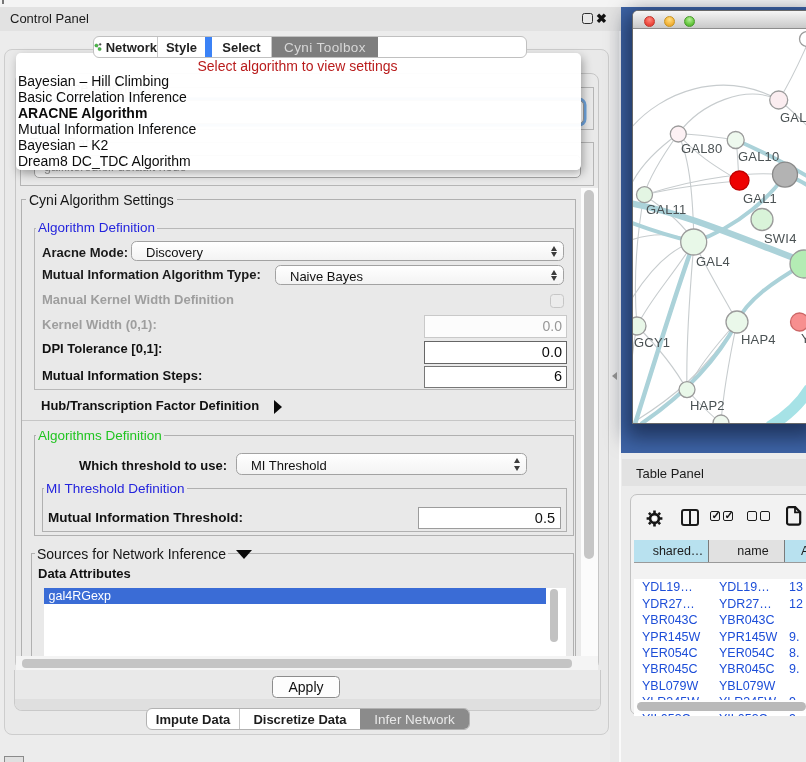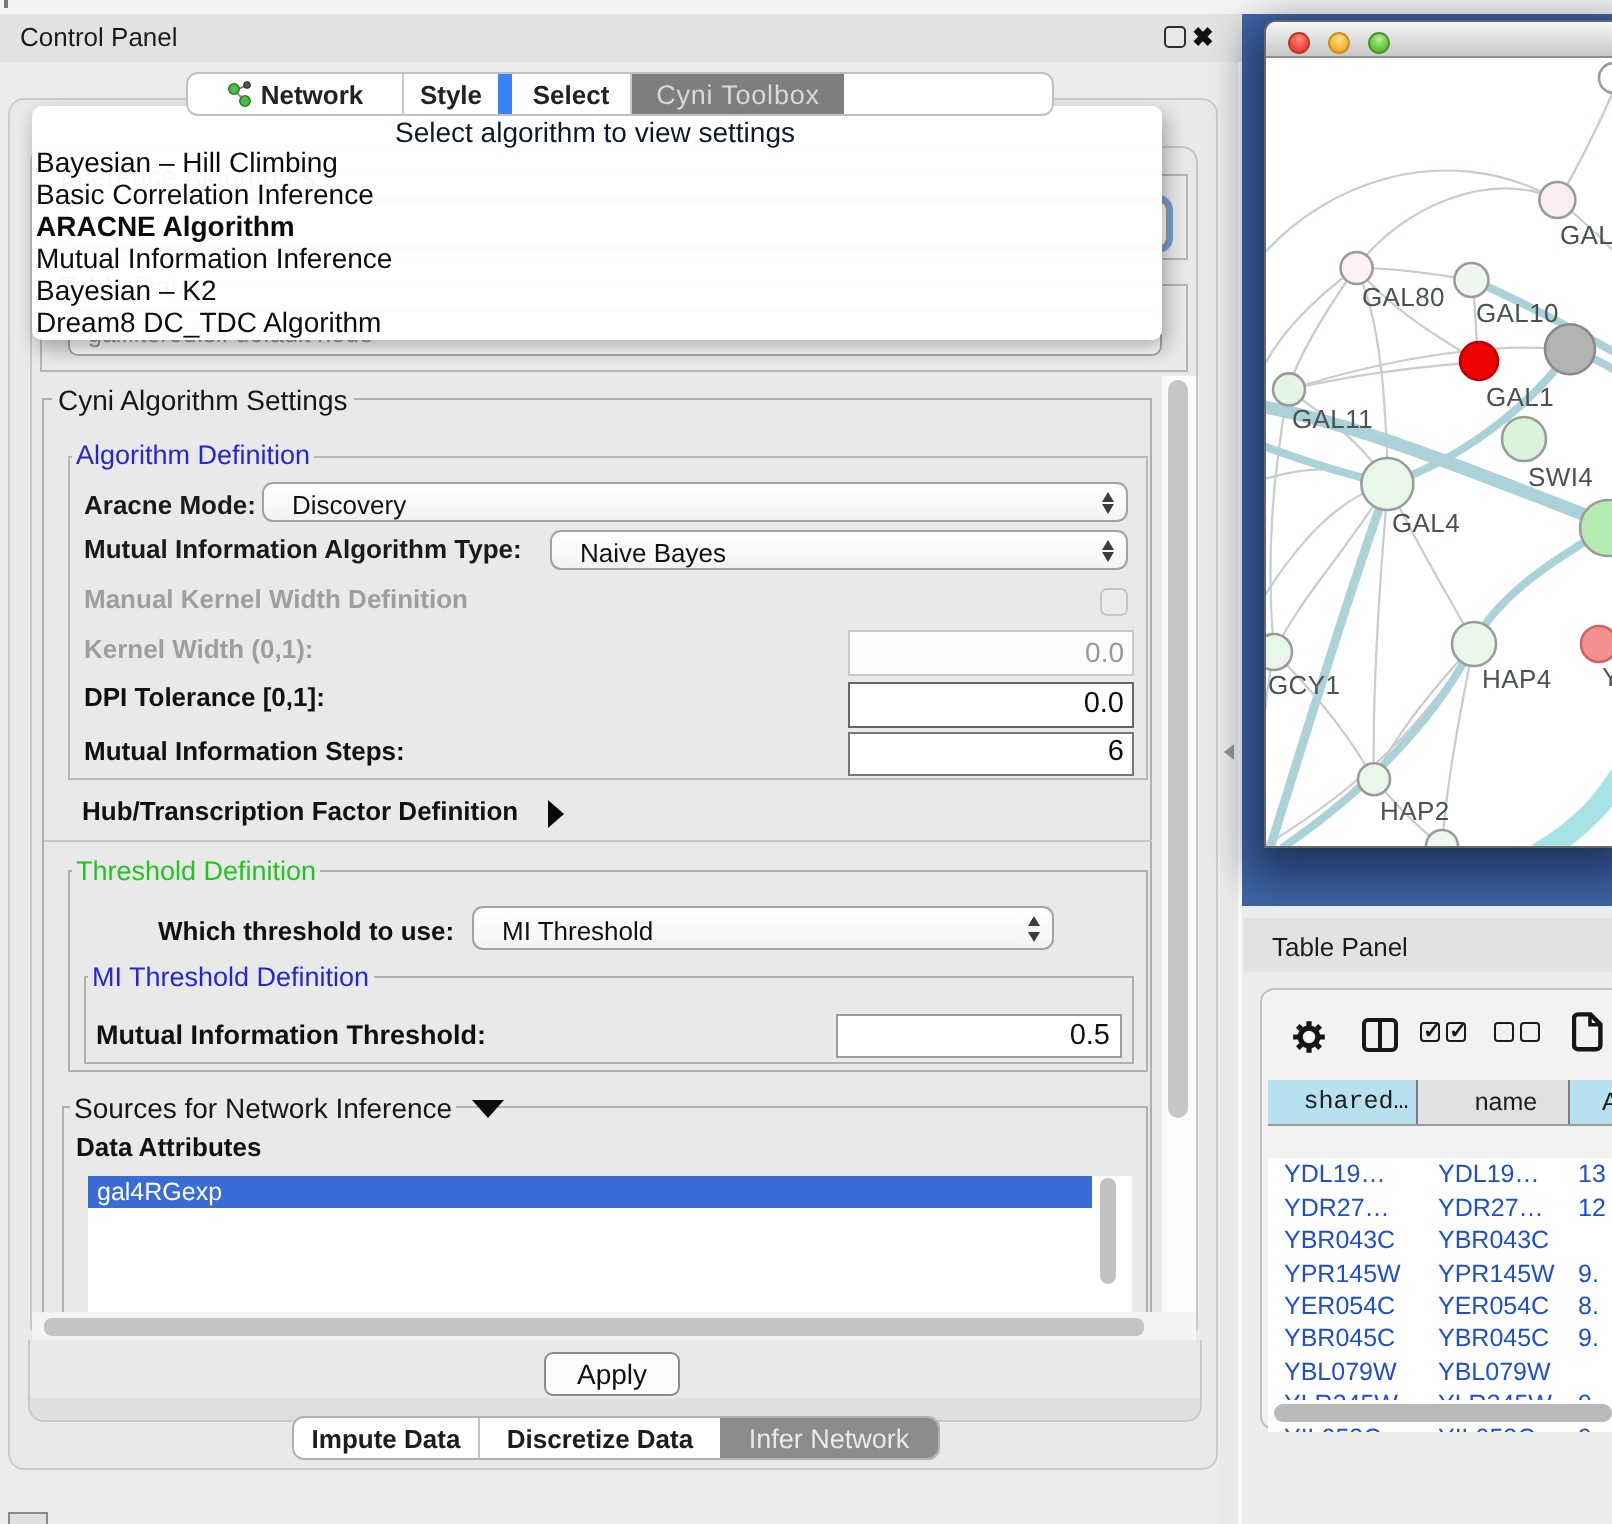--- a/index.html
+++ b/index.html
@@ -76,21 +76,21 @@
 
 <div class="abs bold" style="left:42px;top:368px;font-size:13px;color:#111;">Mutual Information Steps:</div>
 <div class="abs" style="left:424px;top:366px;width:143px;height:22px;background:#fff;border:1.5px solid #777;font-size:14.5px;color:#0a0a0a;text-align:right;line-height:19px;padding-right:4px;">6</div>
 
 <div class="abs bold" style="left:41px;top:398px;font-size:13px;color:#111;">Hub/Transcription Factor Definition</div>
 <div class="abs" style="left:274px;top:400px;width:0;height:0;border-top:7.5px solid transparent;border-bottom:7.5px solid transparent;border-left:8px solid #0a0a0a;"></div>
 
 <div class="abs" style="left:22px;top:420px;width:554px;height:1px;background:#c6c6c6;"></div>
 
 <div class="abs" style="left:34px;top:435px;width:540px;height:101px;border:1px solid #b0b0b0;"></div>
-<div class="abs" style="left:36px;top:428px;background:#e9e9e9;padding:0 2px;font-size:13.5px;color:#21c421;">Threshold Definition</div>
+<div class="abs" style="left:36px;top:428px;background:#e9e9e9;padding:0 2px;font-size:13.5px;color:#21c421;">Algorithms Definition</div>
 
 <div class="abs bold" style="left:79px;top:458px;font-size:13px;color:#111;">Which threshold to use:</div>
 <div class="combo abs" style="left:236px;top:453px;width:291px;height:22px;">
     <span style="top:3.5px;">MI Threshold</span>
   </div>
 
 <div class="abs" style="left:42px;top:488px;width:525px;height:44px;border:1px solid #b0b0b0;"></div>
 <div class="abs" style="left:44px;top:481px;background:#e9e9e9;padding:0 2px;font-size:13.5px;color:#2424dd;">MI Threshold Definition</div>
 
 <div class="abs bold" style="left:48px;top:510px;font-size:13.5px;color:#111;">Mutual Information Threshold:</div>
@@ -109,21 +109,21 @@
   <div style="position:absolute;left:506px;top:1px;width:8px;height:53px;background:#c2c2c2;border-radius:4px;"></div>
 </div>
 
 <div class="abs" style="left:16px;top:656px;width:582px;height:14px;background:#f4f4f4;"></div>
 <div class="abs" style="left:22px;top:659px;width:550px;height:8.5px;background:#c4c4c4;border-radius:4px;"></div>
 
 <div class="abs" style="left:581px;top:188px;width:17px;height:468px;background:#fbfbfb;"></div>
 <div class="abs" style="left:584px;top:190px;width:10px;height:369px;background:#c6c6c6;border-radius:5px;"></div>
 
 <div class="abs" style="left:16px;top:53px;width:565px;height:117px;background:rgba(255,255,255,0.965);border-radius:5px;box-shadow:2px 4px 10px rgba(0,0,0,0.32);"></div>
-<div class="abs" style="left:16px;top:58px;width:563px;text-align:center;font-size:14px;color:#0f172a;">Select algorithm to view settings</div>
+<div class="abs" style="left:16px;top:58px;width:563px;text-align:center;font-size:14px;color:#b91c1c;">Select algorithm to view settings</div>
 <div class="abs" style="left:18px;top:72.5px;font-size:14px;color:#0c0c0c;line-height:16.1px;">
 Bayesian – Hill Climbing<br>
 Basic Correlation Inference<br>
 <span class="bold">ARACNE Algorithm</span><br>
 Mutual Information Inference<br>
 Bayesian – K2<br>
 Dream8 DC_TDC Algorithm
 </div>
 
 <div class="abs" style="left:632px;top:10px;width:178px;height:414px;border:1px solid #686868;border-radius:6px 0 0 0;overflow:hidden;background:#fff;box-shadow:0 8px 20px 6px rgba(8,16,38,0.55);">
@@ -225,21 +225,21 @@
 <div class="abs cb1" style="left:710px;top:511px;"></div>
 <div class="abs cb1" style="left:723px;top:511px;"></div>
 <div class="abs cb0" style="left:747px;top:511px;"></div>
 <div class="abs cb0" style="left:760px;top:511px;"></div>
 <svg class="abs" style="left:786px;top:506px;" width="16" height="20" viewBox="0 0 16 20">
     <path d="M3,1.2 h6.2 l5,5 v10.4 a2,2 0 0 1 -2,2 h-9.2 a2,2 0 0 1 -2,-2 v-13.4 a2,2 0 0 1 2,-2 z" fill="none" stroke="#151515" stroke-width="2.2"></path>
     <path d="M9,1.2 v5.2 h5.4" fill="none" stroke="#151515" stroke-width="1.8"></path>
   </svg>
 
 <div class="abs" style="left:634px;top:540px;width:172px;height:23px;display:flex;font-size:12.5px;color:#1c1c1c;border-bottom:1px solid #9a9a9a;">
-  <div style="width:75px;background:#b8e1ef;border-right:1px solid #7b7b7b;text-align:center;line-height:22px;padding-left:14px;font-family:Liberation Mono, monospace;">shared…</div>
+  <div style="width:75px;background:#b8e1ef;border-right:1px solid #7b7b7b;text-align:center;line-height:22px;padding-left:14px;">shared…</div>
   <div style="width:76px;background:#e1e1e1;border-right:1px solid #7b7b7b;text-align:center;line-height:22px;padding-left:13px;">name</div>
   <div style="flex:1;background:#b8e1ef;line-height:22px;overflow:hidden;padding-left:16px;">A</div>
 </div>
 <div class="abs" style="left:634px;top:563px;width:172px;height:137px;background:#fff;overflow:hidden;font-size:12.5px;color:#1d4ed8;margin-top:16px;">
   <div class="tr">
       <span>YDL19…</span>
       <span>YDL19…</span>
       <span>13</span>
     </div>
   <div class="tr">
@@ -282,21 +282,21 @@
       <span>YIL053C</span>
       <span>9.</span>
     </div>
 </div>
 <div class="abs" style="left:634px;top:700px;width:172px;height:13px;background:#fdfdfd;"></div>
 <div class="abs" style="left:637px;top:702px;width:169px;height:9px;background:#b9b9b9;border-radius:5px;"></div>
 
 <div class="abs" style="left:612px;top:372px;width:0;height:0;border-top:4px solid transparent;border-bottom:4px solid transparent;border-right:5px solid #8a8a8a;"></div>
 
 <div id="toptabs" class="abs" style="left:93px;top:36px;width:434px;height:22px;background:#fff;border:1px solid #c0c0c0;border-radius:6px;overflow:hidden;display:flex;font-size:13px;font-weight:bold;color:#222;">
-  <div style="width:108px;border-right:1px solid #c8c8c8;display:flex;align-items:center;justify-content:center;"><svg width="13" height="14" viewBox="0 0 13 14" style="margin-right:4px;">
+  <div style="width:64px;border-right:1px solid #c8c8c8;display:flex;align-items:center;justify-content:center;"><svg width="13" height="14" viewBox="0 0 13 14" style="margin-right:4px;">
         <line x1="4" y1="5" x2="9" y2="10" stroke="#8a8a8a" stroke-width="1"></line>
         <line x1="4" y1="5" x2="10" y2="3" stroke="#8a8a8a" stroke-width="1"></line>
         <circle cx="4" cy="4.5" r="2.6" fill="#45c143" stroke="#2e7d2e" stroke-width="0.8"></circle>
         <circle cx="9.5" cy="10.5" r="2.6" fill="#45c143" stroke="#2e7d2e" stroke-width="0.8"></circle>
         <circle cx="10.5" cy="2.5" r="1.6" fill="#555" stroke="#333" stroke-width="0.6"></circle>
       </svg>Network</div>
   <div style="width:54px;border-right:7px solid #3b82f6;display:flex;align-items:center;justify-content:center;">Style</div>
   <div style="width:60px;border-right:1px solid #c8c8c8;display:flex;align-items:center;justify-content:center;">Select</div>
   <div style="width:106px;background:#7e7e7e;color:#d8d8d8;display:flex;align-items:center;justify-content:center;letter-spacing:0.4px;font-weight:normal;font-size:13.5px;">Cyni Toolbox</div>
 </div>

